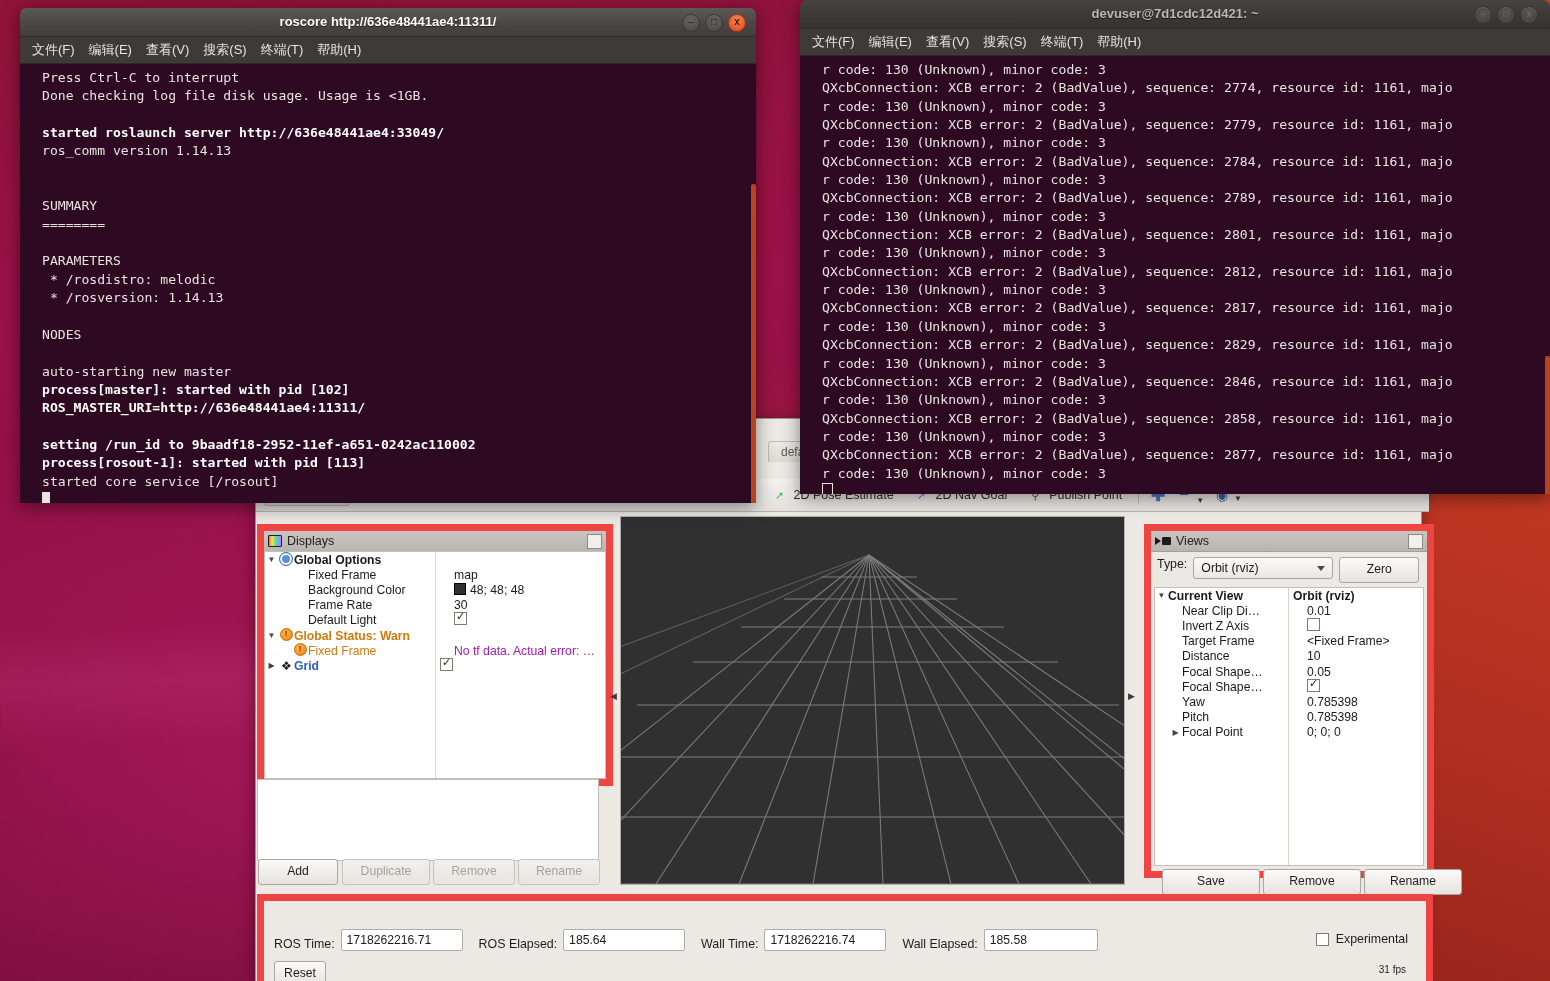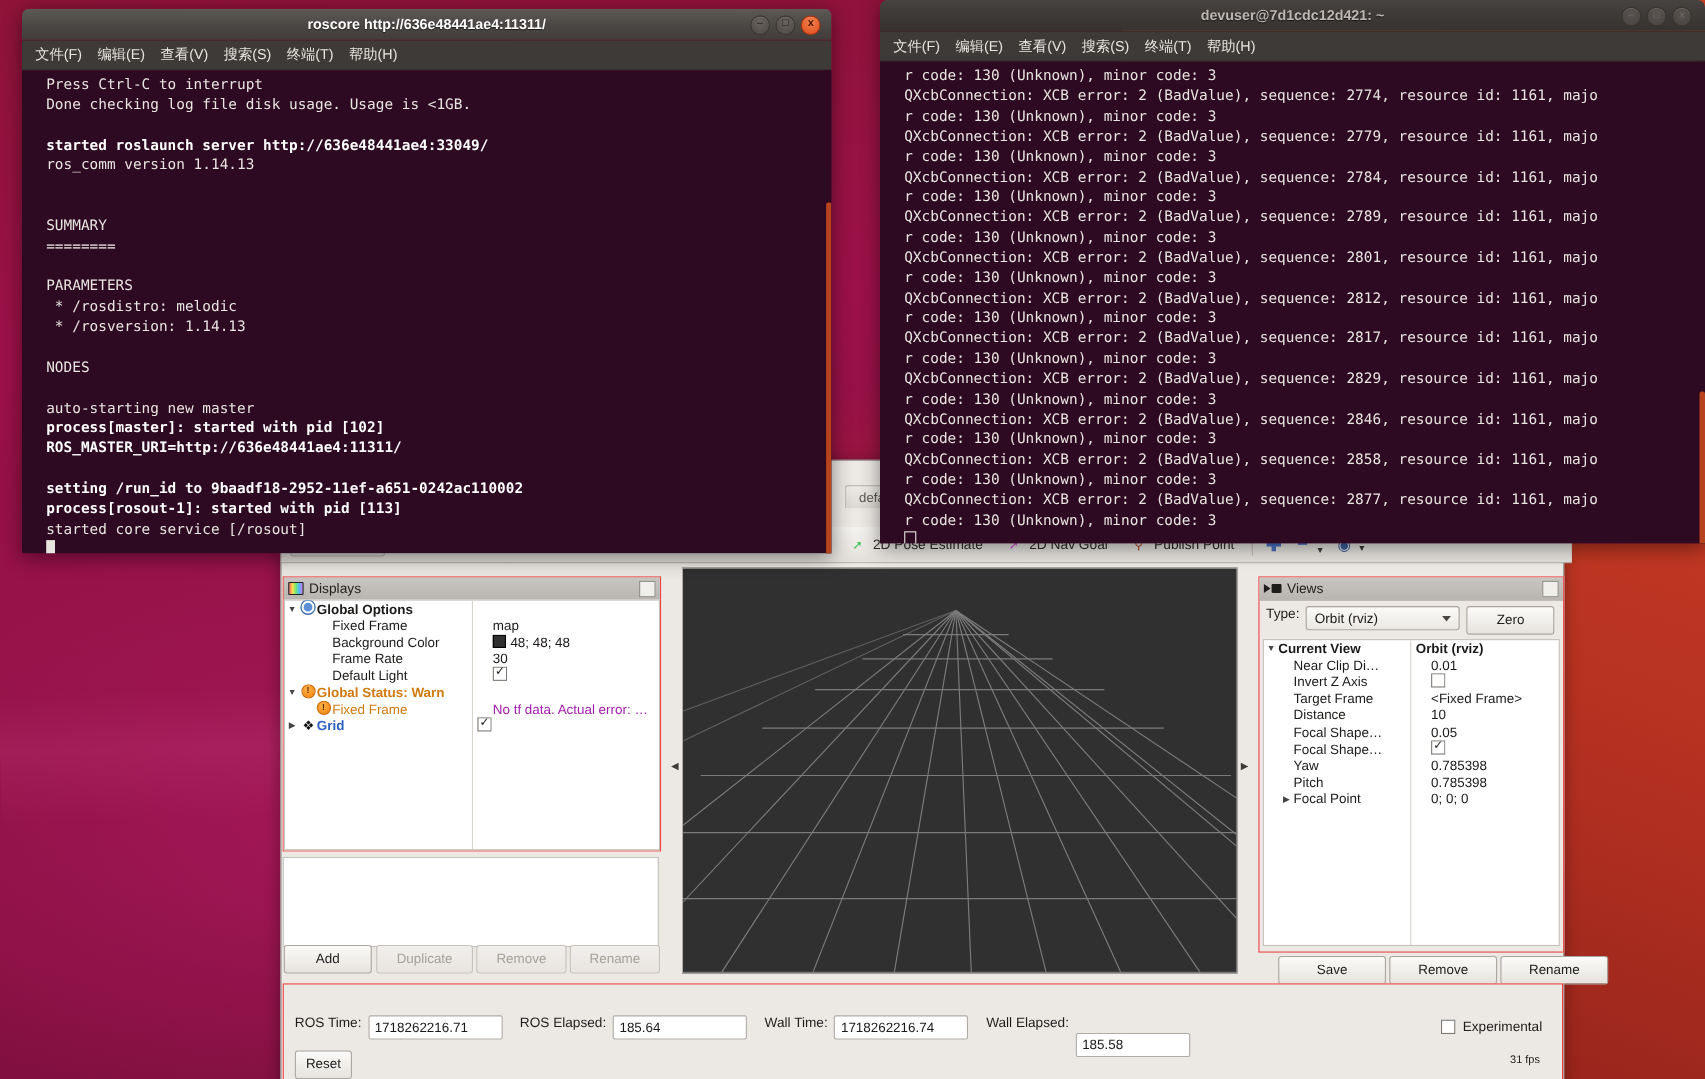--- a/index.html
+++ b/index.html
@@ -63,21 +63,21 @@
     display:flex;align-items:center;padding-left:8px;gap:0px;}
   .tool{display:flex;align-items:center;gap:6px;padding:3px 10px;font-size:12.5px;color:#2e2b28;white-space:nowrap;}
   .tool.active{background:#e0ddd8;border:1px solid #b7b2ac;border-radius:3px;}
   .tool-sep{width:1px;height:20px;background:#c3beb8;margin:0 6px;}
   .tiny-arrow{font-size:8px;color:#3a3734;align-self:flex-end;margin-left:-2px;}
 
   .rviz-tabstrip{position:absolute;left:0;top:22px;width:100%;height:26px;}
   .rviz-tab{position:absolute;left:512px;top:0;padding:3px 12px;font-size:12px;color:#5b5752;
     background:linear-gradient(180deg,#eceae6,#dcd9d4);border:1px solid #bfbab4;border-bottom:none;border-radius:3px 3px 0 0;}
 
-  .panel{position:absolute;background:#ece9e5;border:1px solid #ef4444;}
+  .panel{position:absolute;background:#ece9e5;border:7px solid #ef4444;}
   .panel-header{height:20px;background:linear-gradient(180deg,#c9c5c0,#b8b4af);
     display:flex;align-items:center;padding:0 4px;gap:5px;border-bottom:1px solid #a5a09a;}
   .panel-header .ptitle{font-size:12.5px;color:#232120;flex:1;}
   .float-btn{width:13px;height:13px;background:#f1efec;border:1px solid #8e8a85;}
   .tree{background:#ffffff;border:1px solid #c3bfb9;overflow:hidden;position:relative;}
   .trow{display:flex;align-items:center;height:15.2px;font-size:12.2px;color:#1c1a19;}
   .trow .tl{display:flex;align-items:center;white-space:nowrap;overflow:hidden;}
   .trow .tv{white-space:nowrap;overflow:hidden;}
   .twisty{width:13px;text-align:center;font-size:8px;color:#444;flex:none;}
   .ico{width:16px;text-align:center;flex:none;font-size:11px;}
@@ -392,29 +392,29 @@
         </div>
       </div>
   </div>
 
   <div class="btn" style="position:absolute;left:906px;top:450px;width:96px;">Save</div>
   <div class="btn" style="position:absolute;left:1007px;top:450px;width:96px;">Remove</div>
   <div class="btn" style="position:absolute;left:1108px;top:450px;width:96px;">Rename</div>
 
   <div class="panel" style="left:1px;top:475px;width:1162px;height:87px;">
 
-    <div style="position:absolute;left:10px;top:28px;display:flex;align-items:flex-start;gap:6px;">
+    <div style="position:absolute;left:10px;top:28px;display:flex;align-items:flex-end;gap:6px;">
       <span class="lbl">ROS Time:</span>
       <span class="field" style="width:122px;display:inline-block;">1718262216.71</span>
       <span class="lbl" style="margin-left:10px;">ROS Elapsed:</span>
       <span class="field" style="width:122px;display:inline-block;">185.64</span>
       <span class="lbl" style="margin-left:10px;">Wall Time:</span>
       <span class="field" style="width:122px;display:inline-block;">1718262216.74</span>
       <span class="lbl" style="margin-left:10px;">Wall Elapsed:</span>
-      <span class="field" style="width:104px;display:inline-block;margin-top:16px;">185.58</span>
+      <span class="field" style="width:114px;display:inline-block;">185.58</span>
     </div>
 
     <div style="position:absolute;right:18px;top:31px;display:flex;align-items:flex-end;gap:7px;">
       <span class="cbox"></span>
       <span class="lbl">Experimental</span>
     </div>
 
     <div class="btn" style="position:absolute;left:10px;top:60px;width:50px;">Reset</div>
     <div class="fpslabel" style="position:absolute;right:20px;top:63px;">31 fps</div>
   </div>

